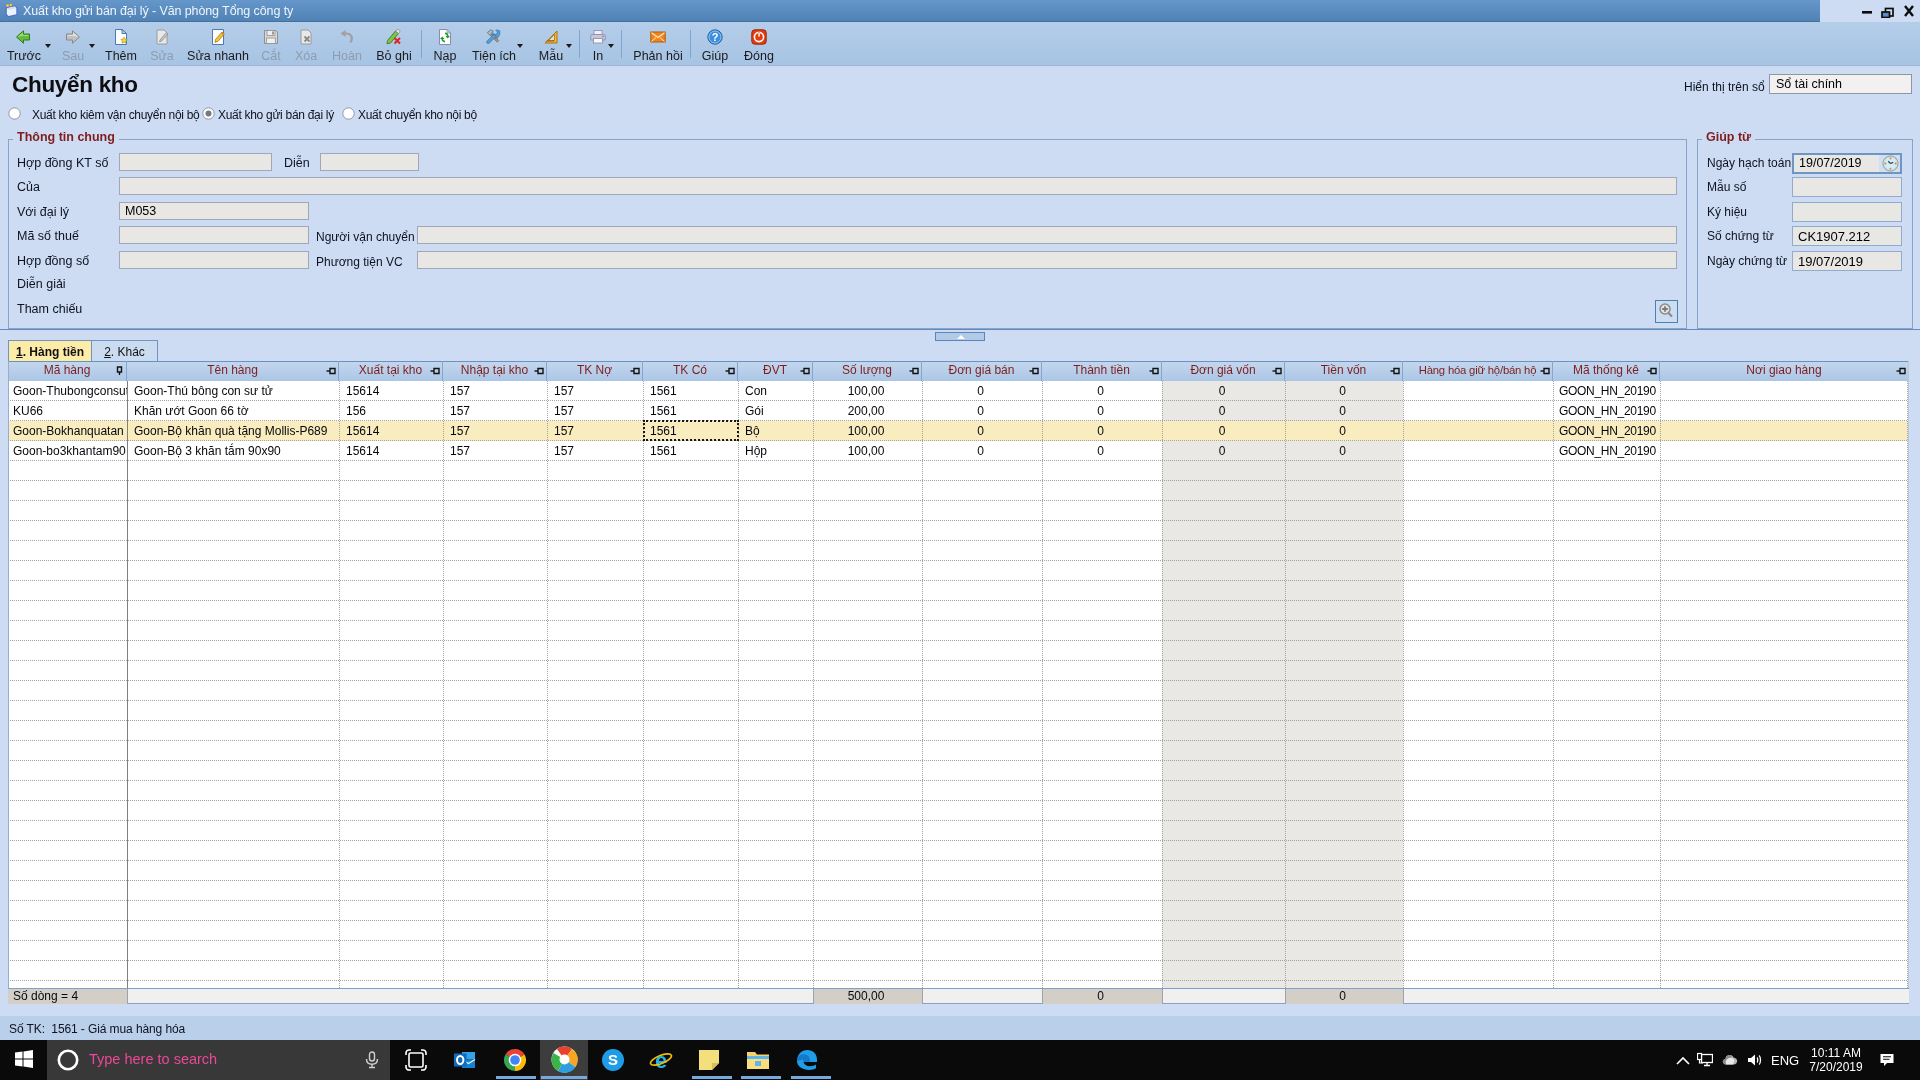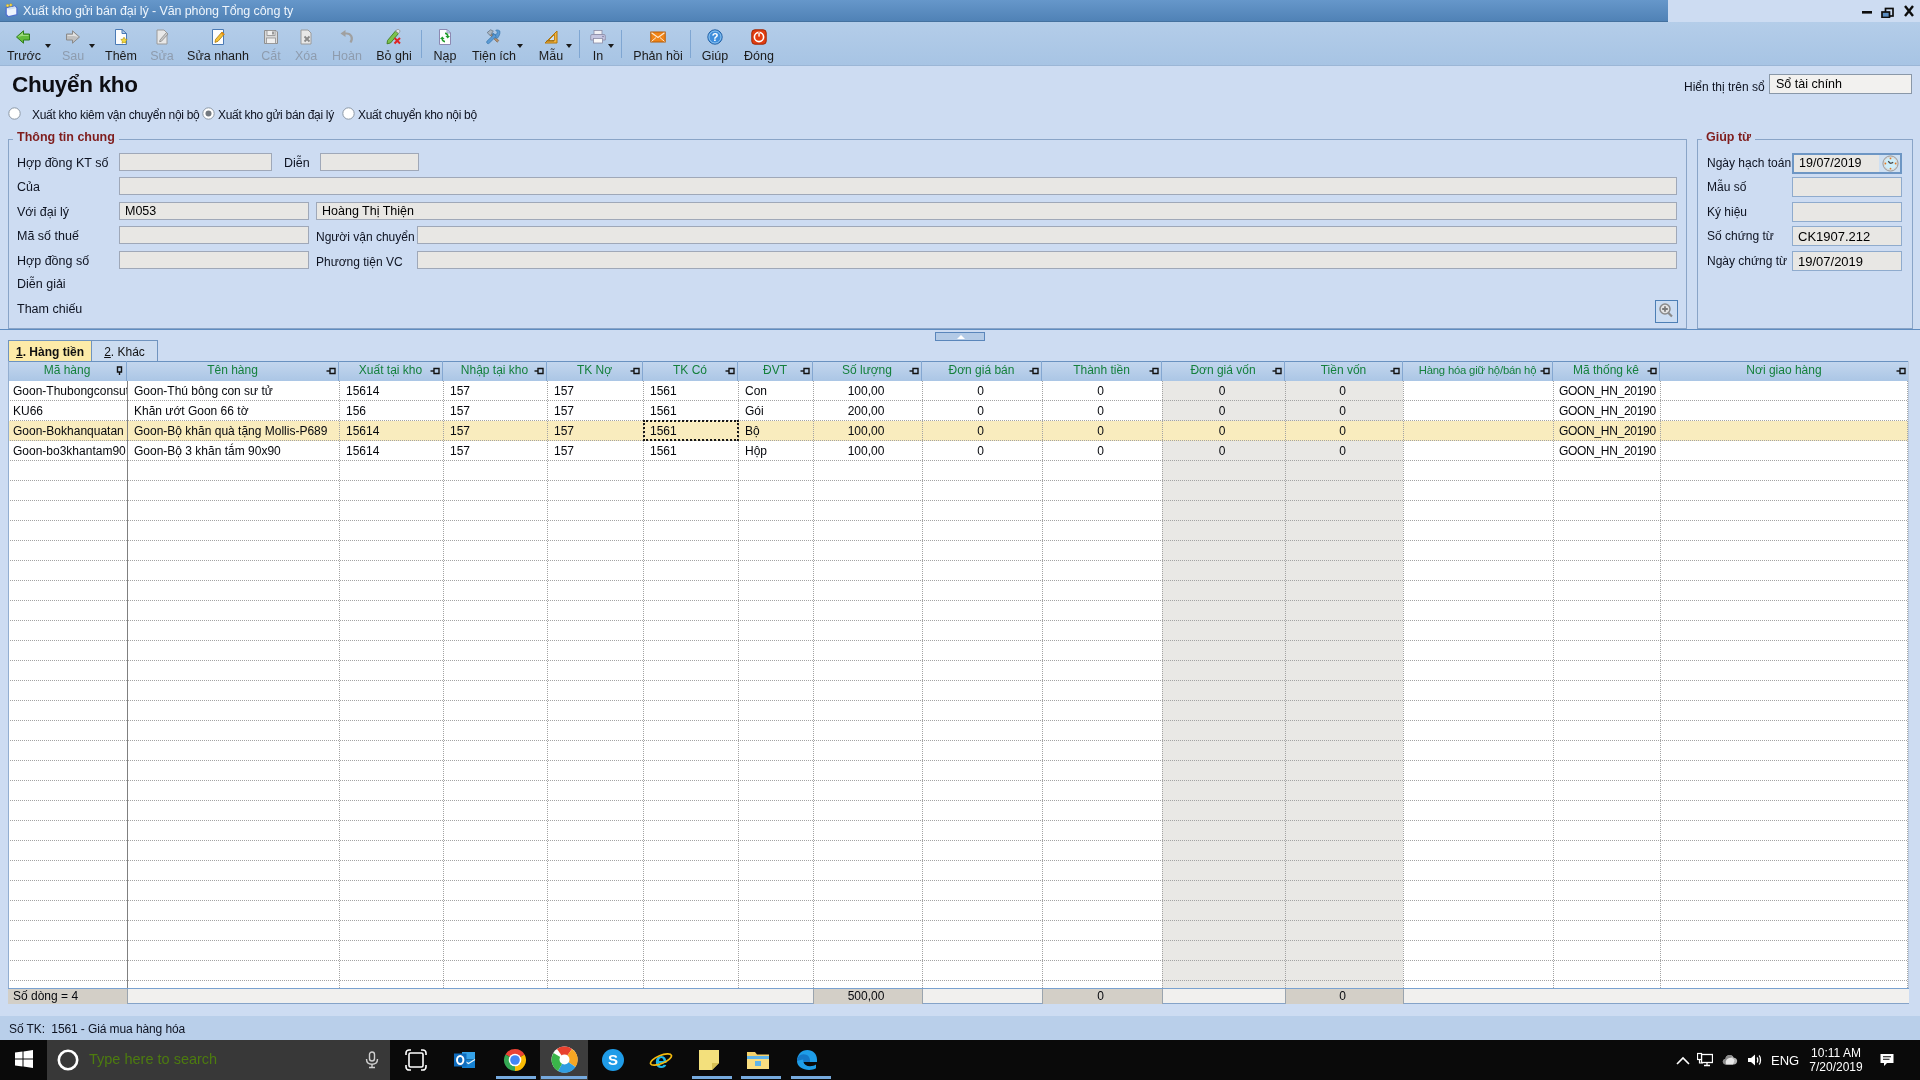--- a/index.html
+++ b/index.html
@@ -1,33 +1,33 @@
 <!DOCTYPE html>
 <html><head>
 <meta charset="utf-8">
 <style>
 *{margin:0;padding:0;box-sizing:border-box}
 html,body{width:1920px;height:1080px;overflow:hidden}
 body{font-family:"Liberation Sans",sans-serif;position:relative;background:#cddcf2}
-#titlebar{position:absolute;left:0;top:0;width:1668px;height:22px;background:linear-gradient(#6697ca,#5082b6);border-bottom:1px solid #44719f}
+#titlebar{position:absolute;left:0;top:0;width:1820px;height:22px;background:linear-gradient(#6697ca,#5082b6);border-bottom:1px solid #44719f}
 #titletext{position:absolute;left:23px;top:4px;font-size:12.5px;color:#eef5fc;letter-spacing:-0.1px}
 #toolbar{position:absolute;left:0;top:22px;width:1920px;height:44px;background:linear-gradient(#b4cde9,#a7c4e4);border-bottom:1px solid #9bb6d6}
 .tlabel{position:absolute;top:27px;width:120px;text-align:center;font-size:12.5px;color:#1a1a1a;white-space:nowrap}
 .tlabel.dis{color:#8e9cae}
 .ticon{position:absolute;top:7px;width:16px;height:16px}
 .tsep{position:absolute;top:8px;width:1px;height:28px;background:#7fa6d2}
 .caret{position:absolute;width:0;height:0;border-left:3.5px solid transparent;border-right:3.5px solid transparent;border-top:4px solid #1a1a1a}
 #content{position:absolute;left:0;top:66px;width:1920px;height:974px;background:#cddcf2}
 .flabel{position:absolute;font-size:12.5px;color:#0d1220;white-space:nowrap}
 .field{position:absolute;background:#e8e7e4;border:1px solid #9fa8b8;font-size:12.5px;color:#000;white-space:nowrap;overflow:hidden;line-height:15px;padding:1px 0 0 5px}
 .gbox{position:absolute;border:1px solid #89a4c7}
 .gtitle{position:absolute;font-size:12.5px;font-weight:bold;color:#7f1d1d;background:#cddcf2;padding:0 4px;white-space:nowrap}
 .vl{position:absolute;width:1px;background:repeating-linear-gradient(180deg,#a3a3a3 0 1px,transparent 1px 2px)}
 .hl{position:absolute;height:1px;background:repeating-linear-gradient(90deg,#a3a3a3 0 1px,transparent 1px 2px)}
-.hcell{position:absolute;top:0;height:20px;font-size:12px;color:#15803d;text-align:center;line-height:19px;white-space:nowrap;overflow:hidden;border-right:1px solid #84a7d1}
+.hcell{position:absolute;top:0;height:20px;font-size:12px;color:#7f1d1d;text-align:center;line-height:19px;white-space:nowrap;overflow:hidden;border-right:1px solid #84a7d1}
 .cell{position:absolute;height:20px;font-size:12px;color:#06080d;line-height:20px;white-space:nowrap;overflow:hidden;padding:0 4px}
 .num{text-align:center}
 .pin{position:absolute;top:5px;width:11px;height:10px}
 #taskbar{position:absolute;left:0;top:1040px;width:1920px;height:40px;background:#0a0a0a}
 .tk{position:absolute;top:8px;width:24px;height:24px}
 .ul{position:absolute;top:36px;height:3px;background:#76aade}
 .trayico{position:absolute;top:12px;width:16px;height:16px}
 </style>
 </head>
 <body>
@@ -180,21 +180,20 @@
 <div class="gbox" style="left:8px;top:73px;width:1679px;height:190px"></div>
 <div class="gtitle" style="left:13px;top:64px">Thông tin chung</div>
 <div class="flabel" style="left:17px;top:90px">Hợp đồng KT số</div>
 <div class="field" style="left:119px;top:87px;width:153px;height:18px"></div>
 <div class="flabel" style="left:284px;top:90px">Diễn</div>
 <div class="field" style="left:320px;top:87px;width:99px;height:18px"></div>
 <div class="flabel" style="left:17px;top:114px">Của</div>
 <div class="field" style="left:119px;top:111px;width:1558px;height:18px"></div>
 <div class="flabel" style="left:17px;top:139px">Với đại lý</div>
 <div class="field" style="left:119px;top:136px;width:190px;height:18px">M053</div>
-<div class="field" style="left:316px;top:136px;width:1361px;height:18px">Hoàng Thị Thiện</div>
 <div class="flabel" style="left:17px;top:163px">Mã số thuế</div>
 <div class="field" style="left:119px;top:160px;width:190px;height:18px"></div>
 <div class="flabel" style="left:316px;top:164px;font-size:12px">Người vận chuyển</div>
 <div class="field" style="left:417px;top:160px;width:1260px;height:18px"></div>
 <div class="flabel" style="left:17px;top:188px">Hợp đồng số</div>
 <div class="field" style="left:119px;top:185px;width:190px;height:18px"></div>
 <div class="flabel" style="left:316px;top:189px;font-size:12px">Phương tiện VC</div>
 <div class="field" style="left:417px;top:185px;width:1260px;height:18px"></div>
 <div class="flabel" style="left:17px;top:211px">Diễn giải</div>
 <div class="flabel" style="left:17px;top:236px">Tham chiếu</div>
@@ -443,21 +442,21 @@
       <path d="M0 2.6 L7.5 1.5 V8.5 H0 Z" fill="#fff"></path>
       <path d="M8.5 1.4 L18 0 V8.5 H8.5 Z" fill="#fff"></path>
       <path d="M0 9.5 H7.5 V16.5 L0 15.4 Z" fill="#fff"></path>
       <path d="M8.5 9.5 H18 V18 L8.5 16.6 Z" fill="#fff"></path>
     </svg>
 
 <div style="position:absolute;left:47px;top:0;width:343px;height:40px;background:#383838"></div>
 <svg style="position:absolute;left:57px;top:9px" width="22" height="22" viewBox="0 0 22 22">
       <circle cx="11" cy="11" r="9.2" fill="none" stroke="#fff" stroke-width="2.6"></circle>
     </svg>
-<div style="position:absolute;left:89px;top:11px;font-size:14.5px;color:#4d7c0f">Type here to search</div>
+<div style="position:absolute;left:89px;top:11px;font-size:14.5px;color:#ec4899">Type here to search</div>
 <svg style="position:absolute;left:364px;top:11px" width="16" height="18" viewBox="0 0 16 18">
       <rect x="5.5" y="1" width="5" height="9" rx="2.5" fill="none" stroke="#cfcfcf" stroke-width="1.4"></rect>
       <path d="M2.5 8 C2.5 11.2 4.8 13.2 8 13.2 C11.2 13.2 13.5 11.2 13.5 8" fill="none" stroke="#cfcfcf" stroke-width="1.4"></path>
       <path d="M8 13.2 V16 M5 16.5 H11" stroke="#cfcfcf" stroke-width="1.4"></path>
     </svg>
 
 <svg class="tk" style="left:404px" viewBox="0 0 24 24">
       <rect x="5" y="5" width="14" height="14" rx="1.5" fill="none" stroke="#fff" stroke-width="1.6"></rect>
       <path d="M2 7 V5 C2 3.5 3.5 2 5 2 H7 M17 2 H19 C20.5 2 22 3.5 22 5 V7 M22 17 V19 C22 20.5 20.5 22 19 22 H17 M7 22 H5 C3.5 22 2 20.5 2 19 V17" fill="none" stroke="#fff" stroke-width="1.6"></path>
     </svg>

